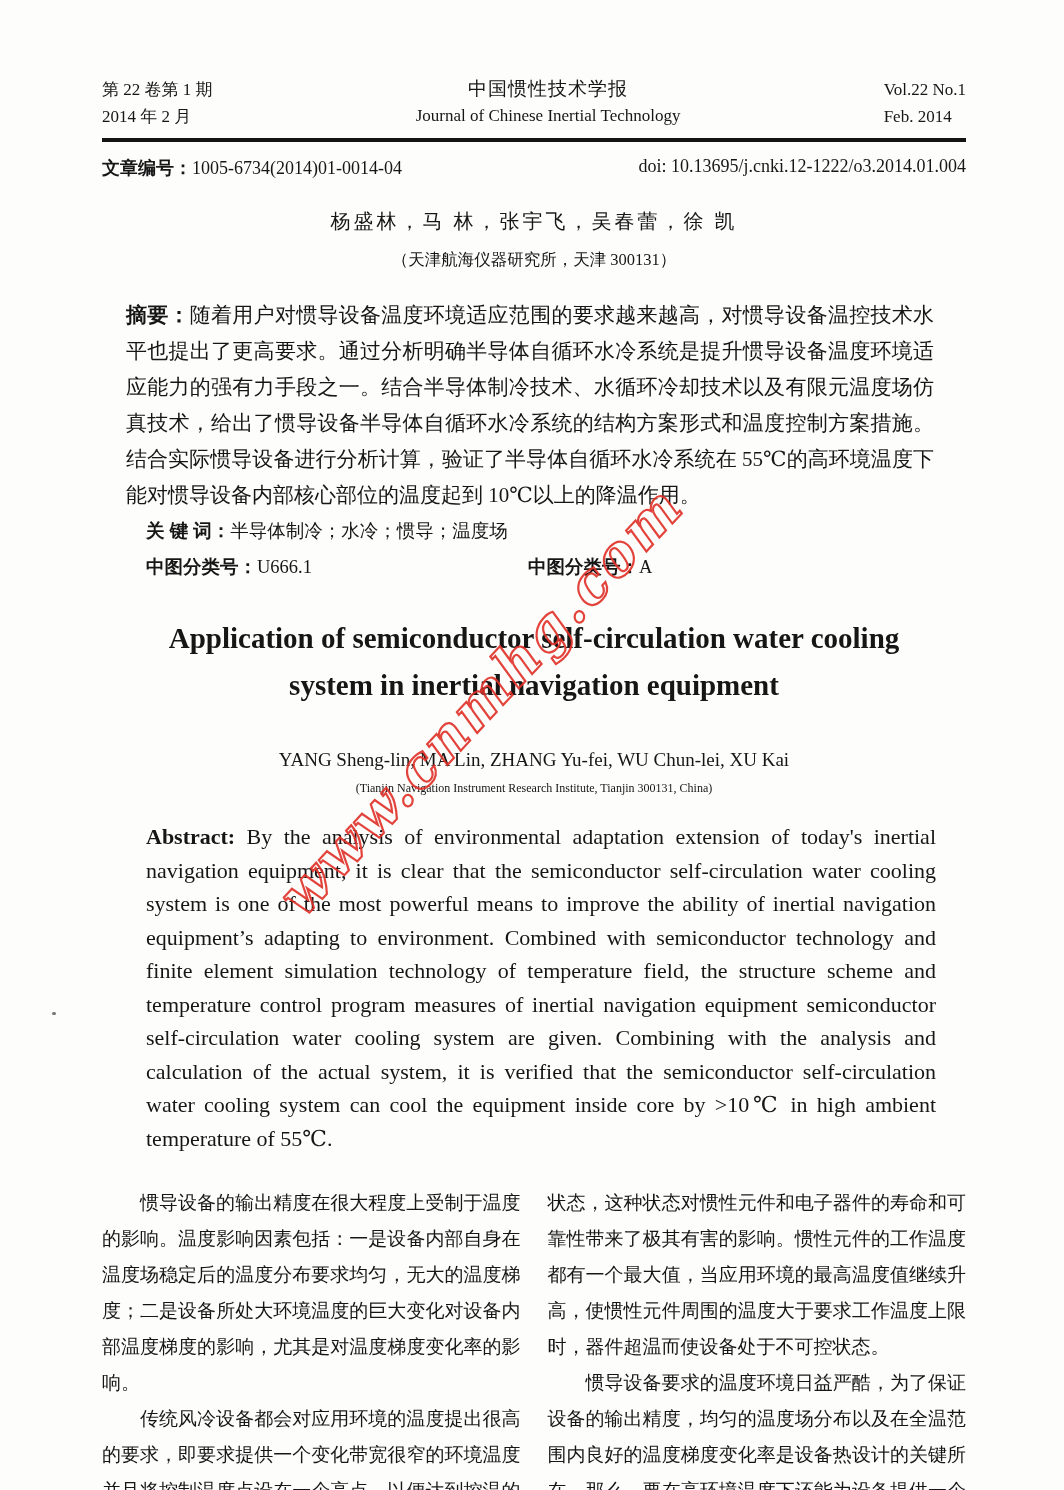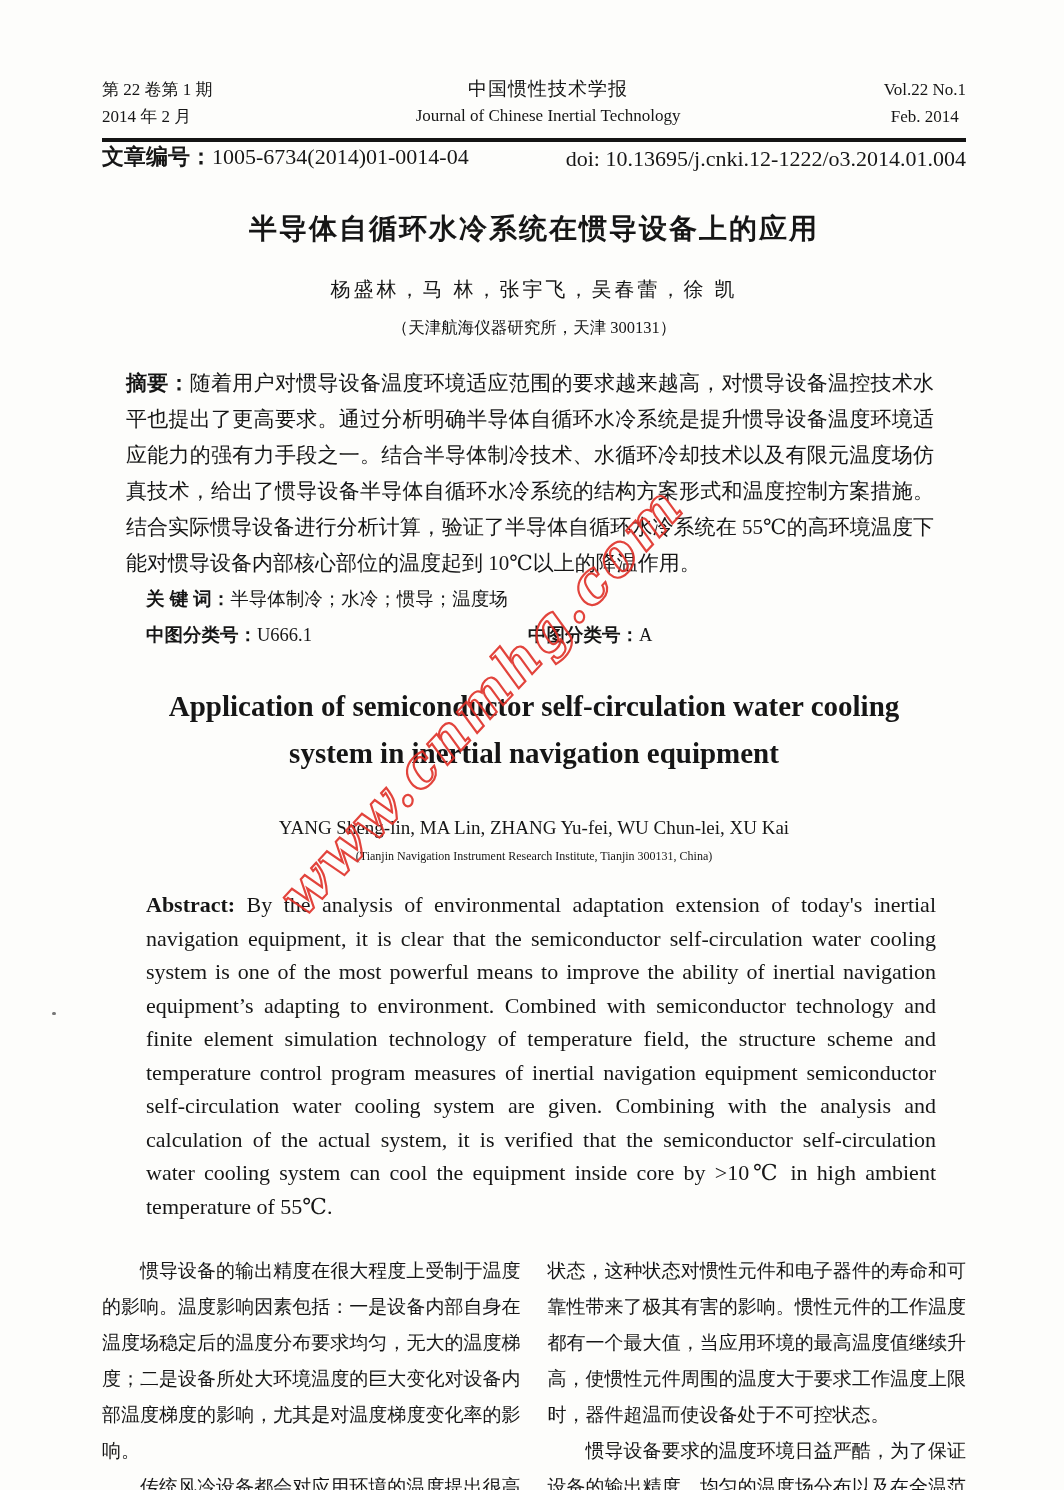--- a/index.html
+++ b/index.html
@@ -10,26 +10,26 @@
     background: #fdfdfb;
     box-sizing: border-box;
     padding: 76px 98px 28px 102px;
     font-family: "Liberation Serif", "DejaVu Serif", serif;
     color: #161616;
     overflow: hidden;
   }
   
   .hdr { display:flex; justify-content:space-between; align-items:flex-start; }
   .hdr-left, .hdr-right { font-size:17px; line-height:27px; white-space:nowrap; }
-  .hdr-right { text-align:center; }
+  .hdr-right { text-align:left; }
   .hdr-center { text-align:center; flex:1; }
   .hdr-center .cn { font-size:19px; line-height:26px; letter-spacing:1px; }
   .hdr-center .en { font-size:17px; line-height:27px; }
   .hdr-rule { border:0; border-top:4px solid #141414; margin:8px 0 0 0; }
-  .meta-row { display:flex; justify-content:space-between; font-size:22px;align-items:flex-end; }
+  .meta-row { display:flex; justify-content:space-between; margin-top:14px; font-size:18px; }
   .meta-row b { font-family:"Liberation Sans",sans-serif; }
   
   .title-cn {
     margin-top:38px; text-align:center;
     font-family:"Liberation Sans","DejaVu Sans",sans-serif;
     font-weight:bold; font-size:28px; letter-spacing:2px;
   }
   .authors-cn { margin-top:28px; text-align:center; font-size:20px; letter-spacing:3px; }
   .affil-cn { margin-top:14px; text-align:center; font-size:16.5px; }
   
@@ -99,21 +99,20 @@
   </div>
   <hr class="hdr-rule">
 
   <div class="meta-row">
     <div>
       <b>文章编号：</b><span>1005-6734(2014)01-0014-04</span>
     </div>
     <div>doi: 10.13695/j.cnki.12-1222/o3.2014.01.004</div>
   </div>
 
-  <div class="title-cn">半导体自循环水冷系统在惯导设备上的应用</div>
   <div class="authors-cn">杨盛林，马  林，张宇飞，吴春蕾，徐  凯</div>
   <div class="affil-cn">（天津航海仪器研究所，天津 300131）</div>
 
   <p class="abs-cn"><b>摘要：</b><span>随着用户对惯导设备温度环境适应范围的要求越来越高，对惯导设备温控技术水平也提出了更高要求。通过分析明确半导体自循环水冷系统是提升惯导设备温度环境适应能力的强有力手段之一。结合半导体制冷技术、水循环冷却技术以及有限元温度场仿真技术，给出了惯导设备半导体自循环水冷系统的结构方案形式和温度控制方案措施。结合实际惯导设备进行分析计算，验证了半导体自循环水冷系统在 55℃的高环境温度下能对惯导设备内部核心部位的温度起到 10℃以上的降温作用。</span></p>
   <p class="kw-cn"><b>关  键  词：</b><span>半导体制冷；水冷；惯导；温度场</span></p>
   <div class="clc-row">
     <div class="clc-left">
       <b>中图分类号：</b><span>U666.1</span>
     </div>
     <div>

